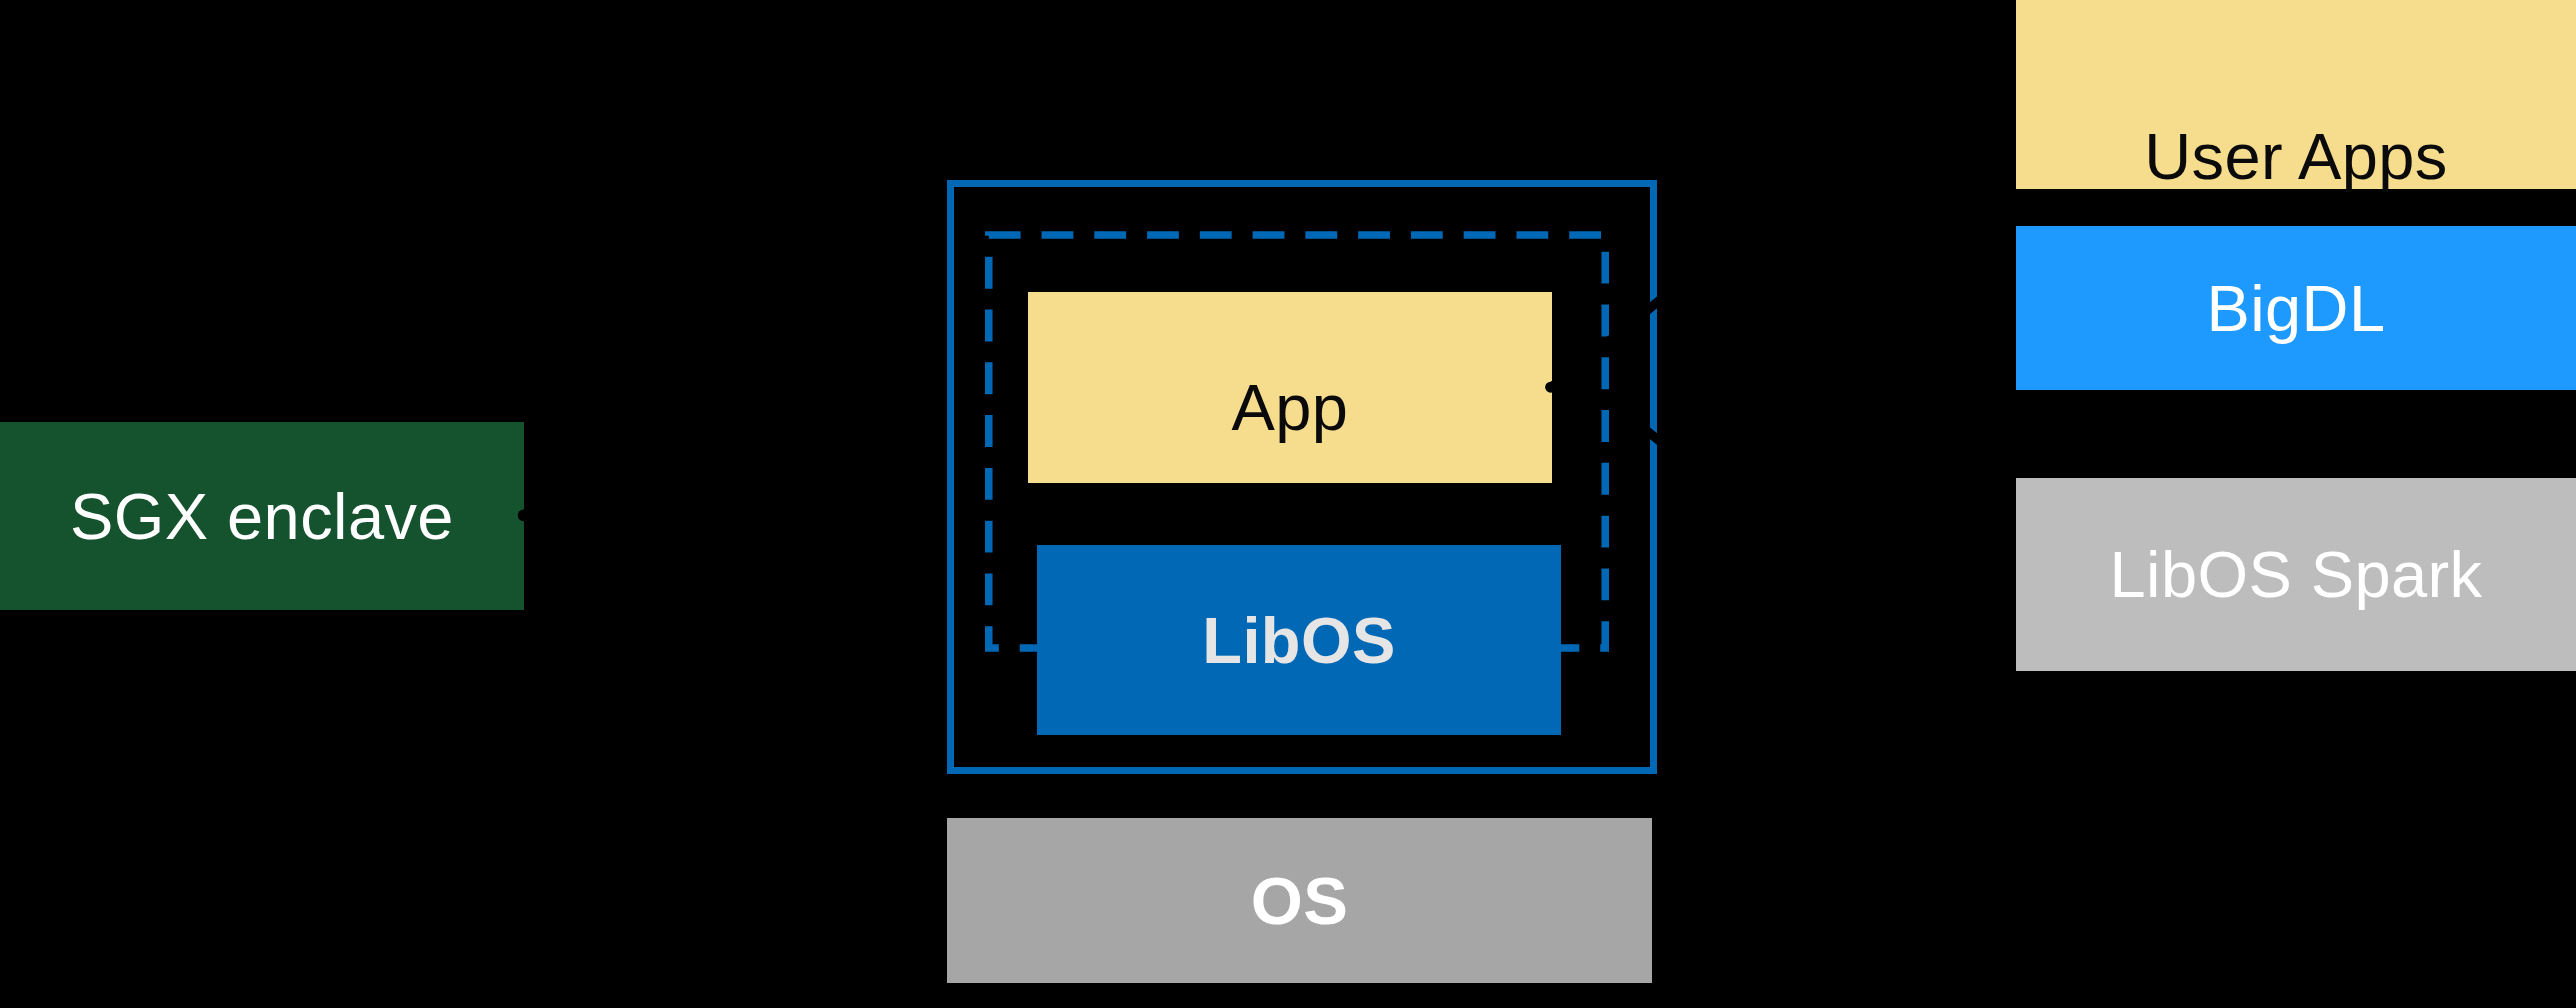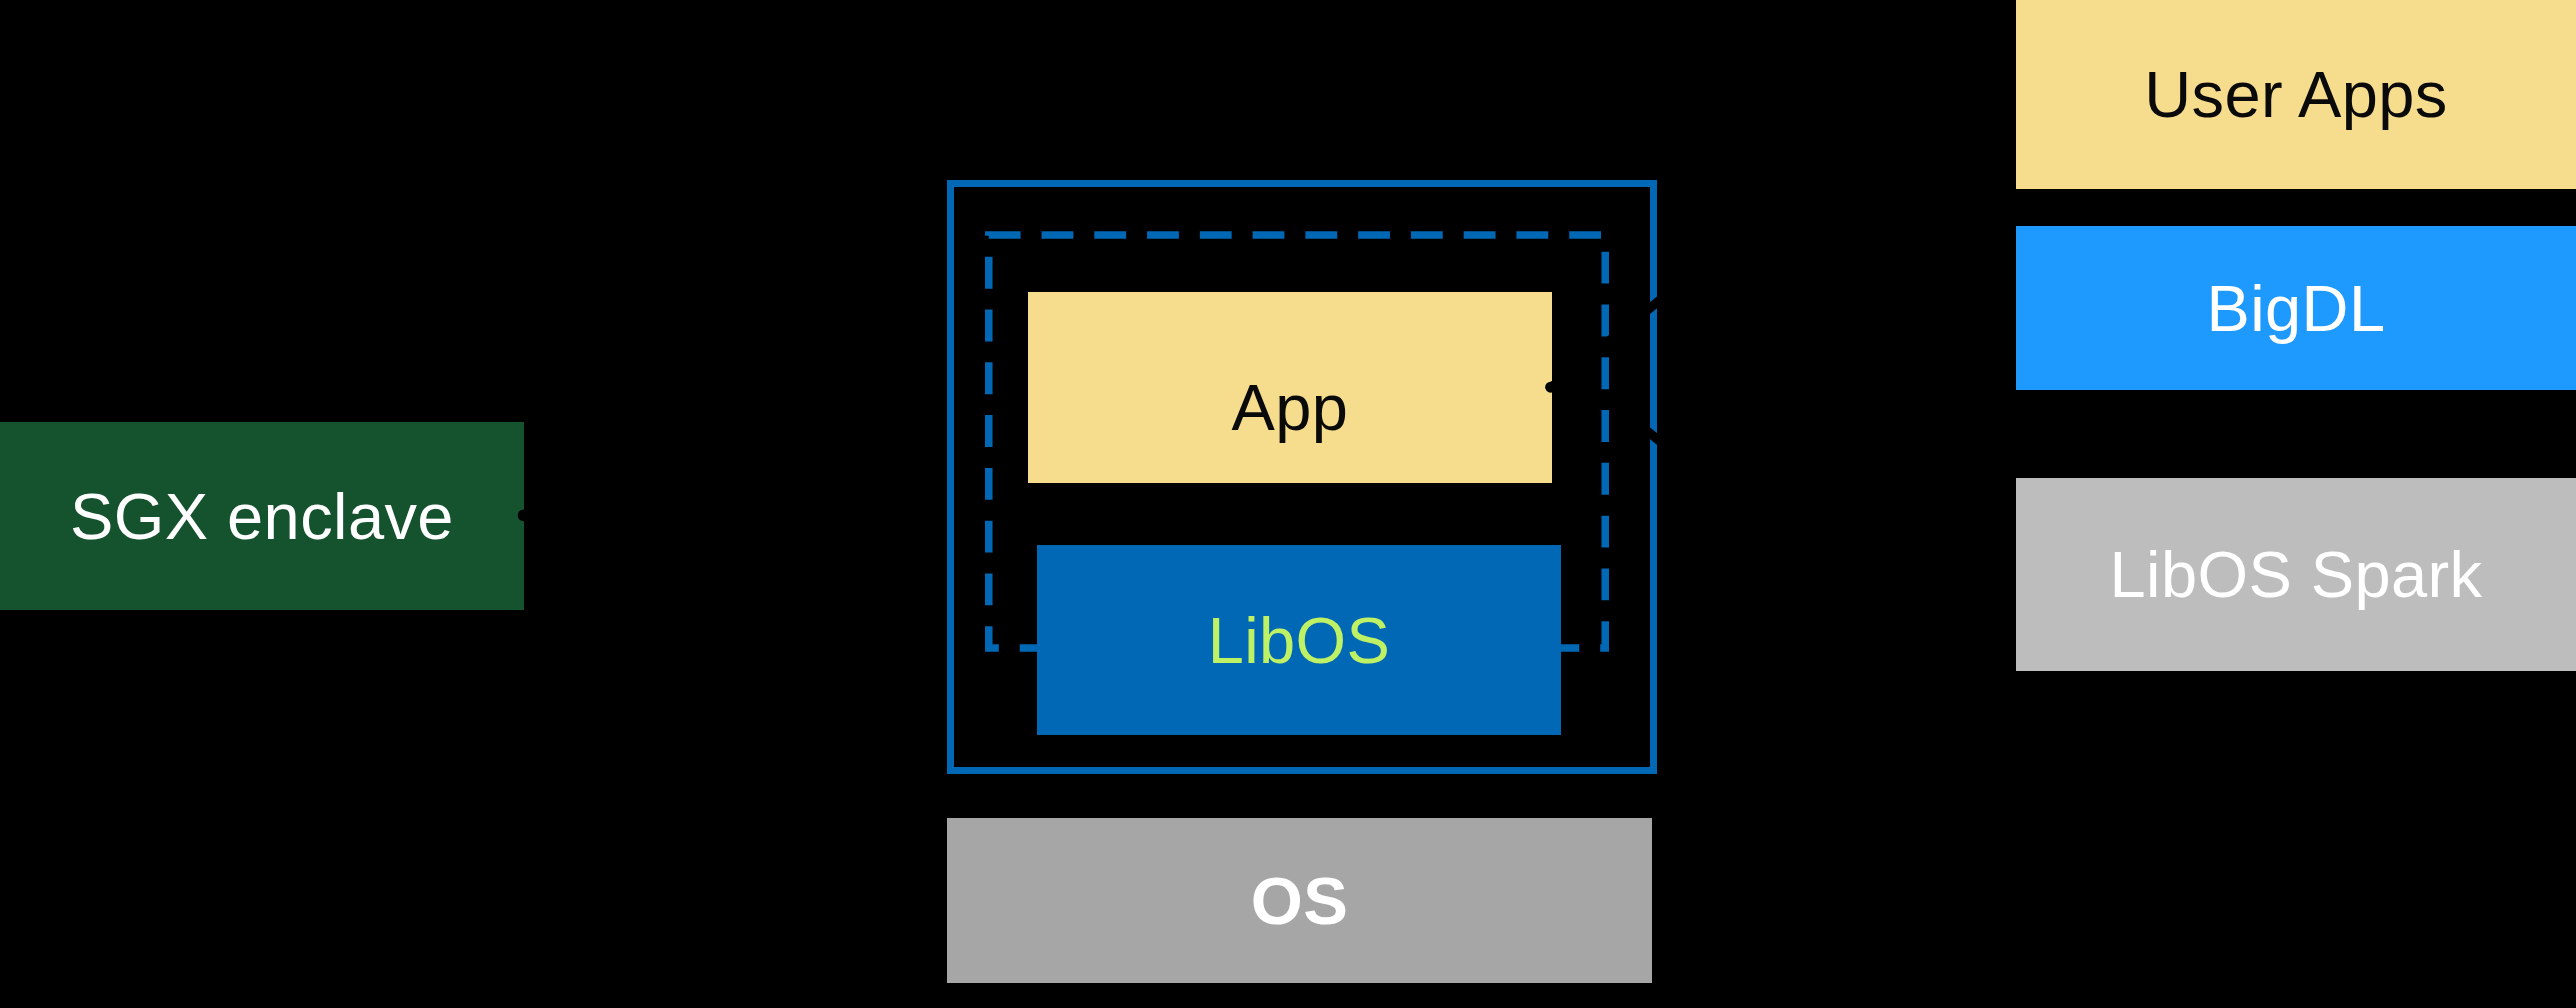--- a/index.html
+++ b/index.html
@@ -54,28 +54,28 @@
 
   <svg class="dashed-svg" viewBox="0 0 745 502">
     <rect x="4.5" y="4.5" width="736" height="493" fill="none" stroke-width="9" stroke-dasharray="38 25" stroke="#0068B5"></rect>
   </svg>
 
   <div class="box app-box" style="background-color: rgb(246, 221, 142);">
     <span class="label" style="color: rgb(10, 10, 10); margin-top: 40px;">App</span>
   </div>
 
   <div class="box libos-box" style="background-color: rgb(0, 104, 181);">
-    <span class="label" style="color: #bef264;">LibOS</span>
+    <span class="label" style="color: #e5e5e5; font-weight: bold;">LibOS</span>
   </div>
 
   <div class="box os-box" style="background-color: rgb(166, 166, 166);">
     <span class="label" style="color: rgb(255, 255, 255);">OS</span>
   </div>
 
-  <div class="box user-apps-box" style="background-color: rgb(246, 221, 142);">
+  <div class="box user-apps-box" style="background-color: rgb(246, 221, 142); align-items: flex-end;">
     <span class="label" style="color: rgb(10, 10, 10);">User Apps</span>
   </div>
 
   <div class="box bigdl-box" style="background-color: rgb(30, 154, 255);">
     <span class="label" style="color: rgb(255, 255, 255);">BigDL</span>
   </div>
 
   <div class="box apache-spark-box" style="background-color: rgb(189, 189, 189);">
     <span class="label" style="color: rgb(255, 255, 255);">LibOS Spark</span>
   </div>

